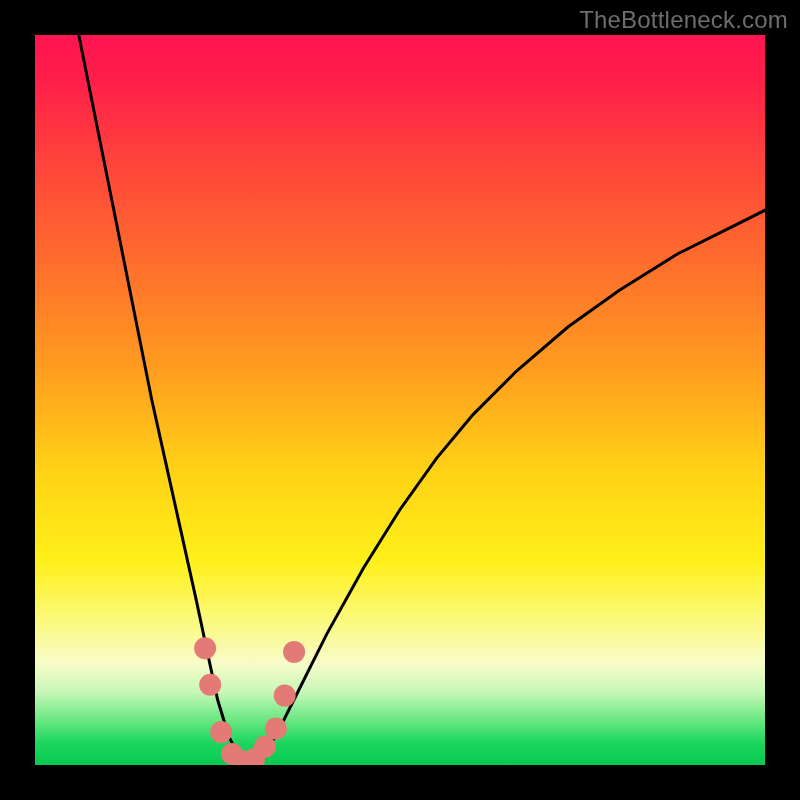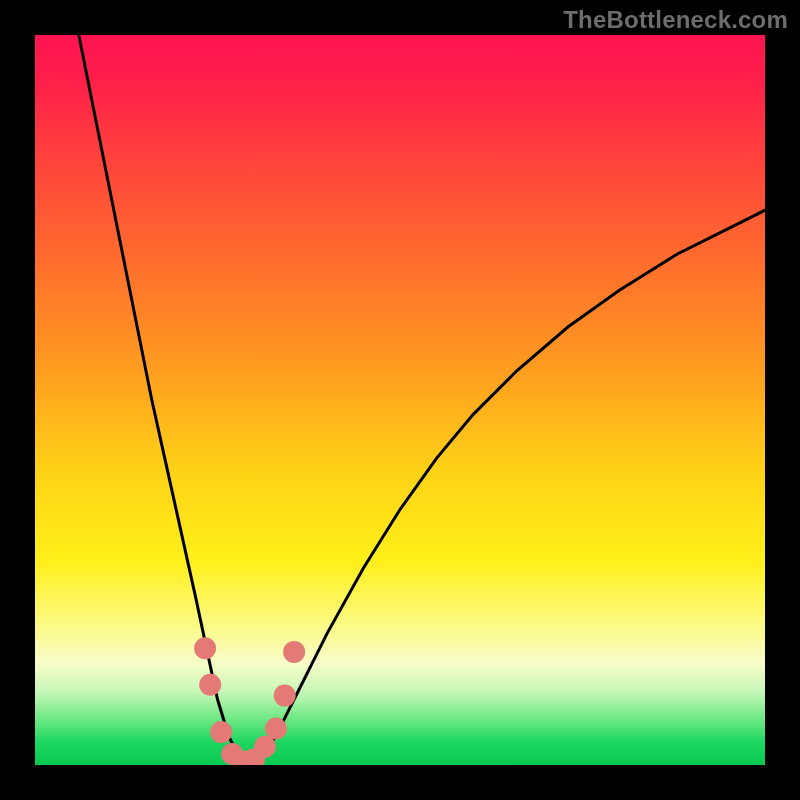--- a/index.html
+++ b/index.html
@@ -43,21 +43,21 @@
     );
     overflow: hidden;
   }
   .watermark {
     position: absolute;
     top: 6px;
     right: 12px;
     color: #6d6d6d;
     font-size: 24px;
     letter-spacing: 0.2px;
-    font-weight: 700;
+    font-weight: 400;
     user-select: none;
   }
   svg.curve {
     position: absolute;
     left: 0;
     top: 0;
     width: 730px;
     height: 730px;
   }
   .marker {

